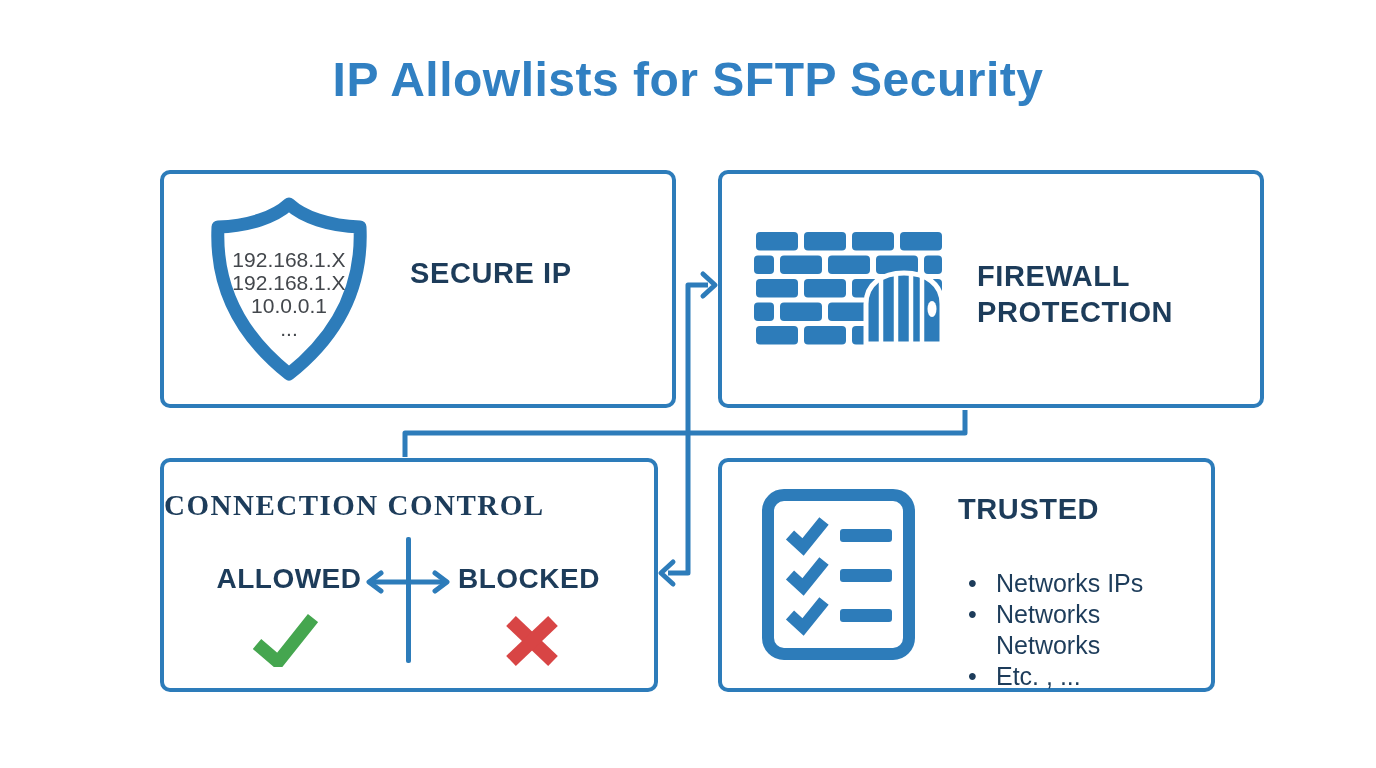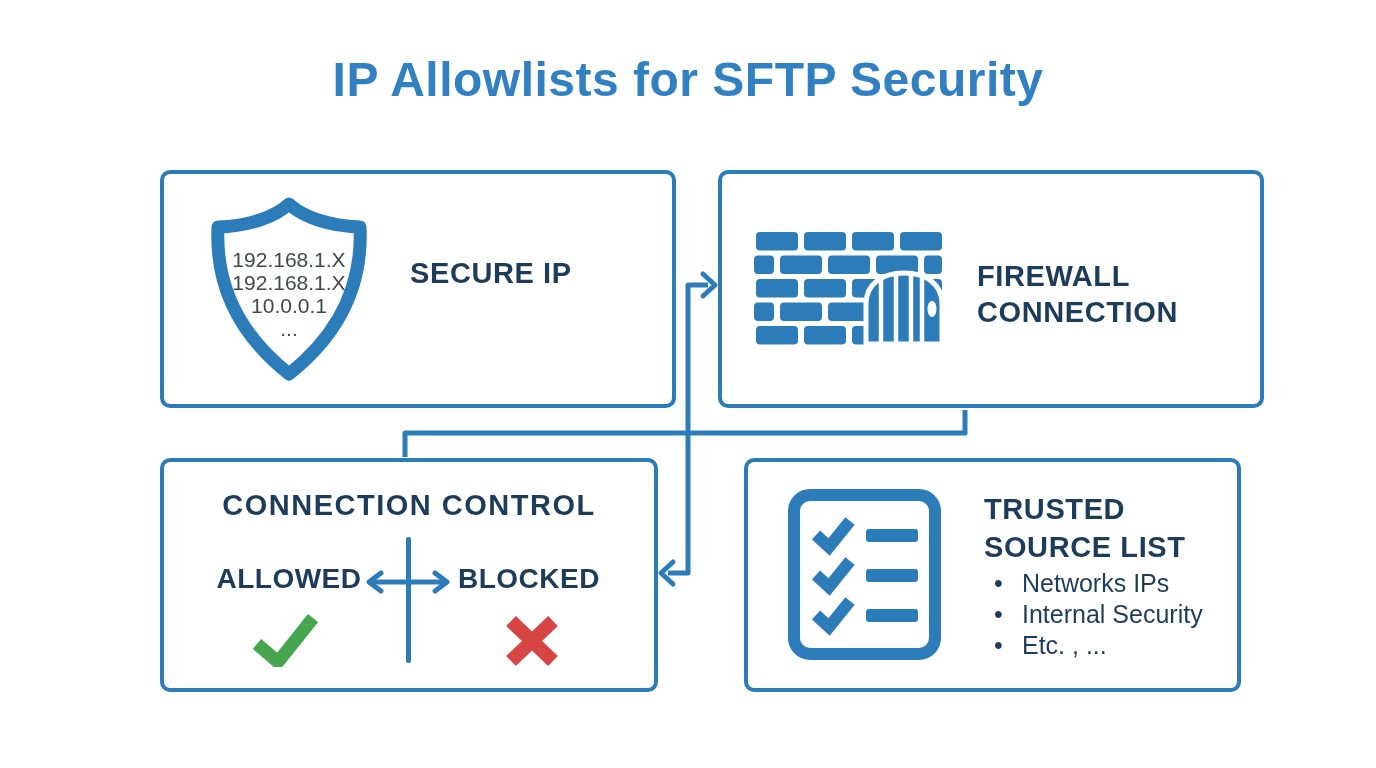--- a/index.html
+++ b/index.html
@@ -15,30 +15,30 @@
     position:absolute;top:52px;left:0;width:100%;text-align:center;
     font-size:48px;font-weight:700;color:var(--title);letter-spacing:.5px;
   }
   .box{
     position:absolute;border:4px solid var(--accent);border-radius:10px;
     background:#fff;box-sizing:border-box;
   }
   #box-tl{left:160px;top:170px;width:516px;height:238px;}
   #box-tr{left:718px;top:170px;width:546px;height:238px;}
   #box-bl{left:160px;top:458px;width:498px;height:234px;}
-  #box-br{left:744px;top:458px;width:497px;height:234px;}
+  #box-br{left:718px;top:458px;width:497px;height:234px;}
   .abs{position:absolute;}
   .heading{
     font-size:29px;font-weight:700;color:var(--navy);letter-spacing:.6px;line-height:35px;
   }
   .shield-ips{
     left:39px;top:74px;width:172px;text-align:center;
     font-size:21px;line-height:23px;color:var(--ip_text);
   }
-  .cc-title{left:0;top:26px;width:100%;text-align:center;letter-spacing:1.5px;}
+  .cc-title{left:0;top:26px;width:100%;text-align:left;letter-spacing:1.5px;font-family:Liberation Serif, serif;}
   .cc-vline{left:242px;top:75px;width:5px;height:126px;background:var(--accent);border-radius:2px;}
   .cc-label{font-size:28px;font-weight:700;color:var(--navy);letter-spacing:.5px;line-height:30px;text-align:center;}
   .bullets{left:244px;top:106px;font-size:25px;color:var(--navy);line-height:31px;list-style:none;margin:0;padding:0;}
   .bullets li{position:relative;padding-left:30px;}
   .bullets li::before{content:"\2022";position:absolute;left:2px;}
   .stroke-accent{stroke:var(--accent);}
   .fill-accent{fill:var(--accent);}
   svg{display:block;}
   #connectors{left:0;top:0;pointer-events:none;}
 </style>
@@ -106,21 +106,21 @@
       <g clip-path="url(#gateClip)" stroke="#ffffff" stroke-width="4.5">
         <line x1="127" y1="40" x2="127" y2="113"></line>
         <line x1="142" y1="40" x2="142" y2="113"></line>
         <line x1="157" y1="40" x2="157" y2="113"></line>
         <line x1="168" y1="40" x2="168" y2="113"></line>
       </g>
       <ellipse cx="178" cy="77" rx="4.5" ry="8" fill="#ffffff"></ellipse>
     </svg>
     <div class="abs heading" style="left:255px;top:84px;line-height:36px;">
       <div>FIREWALL</div>
-      <div>CONNECTION</div>
+      <div>PROTECTION</div>
     </div>
   </div>
 
   <div class="box" id="box-bl">
     <div class="abs heading cc-title">CONNECTION CONTROL</div>
     <div class="abs cc-vline"></div>
     <svg class="abs" style="left:196px;top:107px;" width="96" height="26" viewBox="0 0 96 26">
       <line x1="10" y1="13" x2="86" y2="13" class="stroke-accent" stroke-width="5"></line>
       <path d="M21 4 L9 13 L21 22" fill="none" class="stroke-accent" stroke-width="5" stroke-linecap="round" stroke-linejoin="round"></path>
       <path d="M75 4 L87 13 L75 22" fill="none" class="stroke-accent" stroke-width="5" stroke-linecap="round" stroke-linejoin="round"></path>
@@ -145,22 +145,21 @@
         <path d="M28 126 L41 138 L62 112"></path>
       </g>
       <g class="fill-accent">
         <rect x="78" y="40" width="52" height="13" rx="3"></rect>
         <rect x="78" y="80" width="52" height="13" rx="3"></rect>
         <rect x="78" y="120" width="52" height="13" rx="3"></rect>
       </g>
     </svg>
     <div class="abs heading" style="left:236px;top:28px;line-height:38px;">
       <div>TRUSTED</div>
-      <div>SOURCE LIST</div>
     </div>
     <ul class="abs bullets">
       <li>Networks IPs</li>
-      <li>Internal Security</li>
+      <li>Networks Networks</li>
       <li>Etc. , ...</li>
     </ul>
   </div>
 
 </div>
 
 </body></html>

